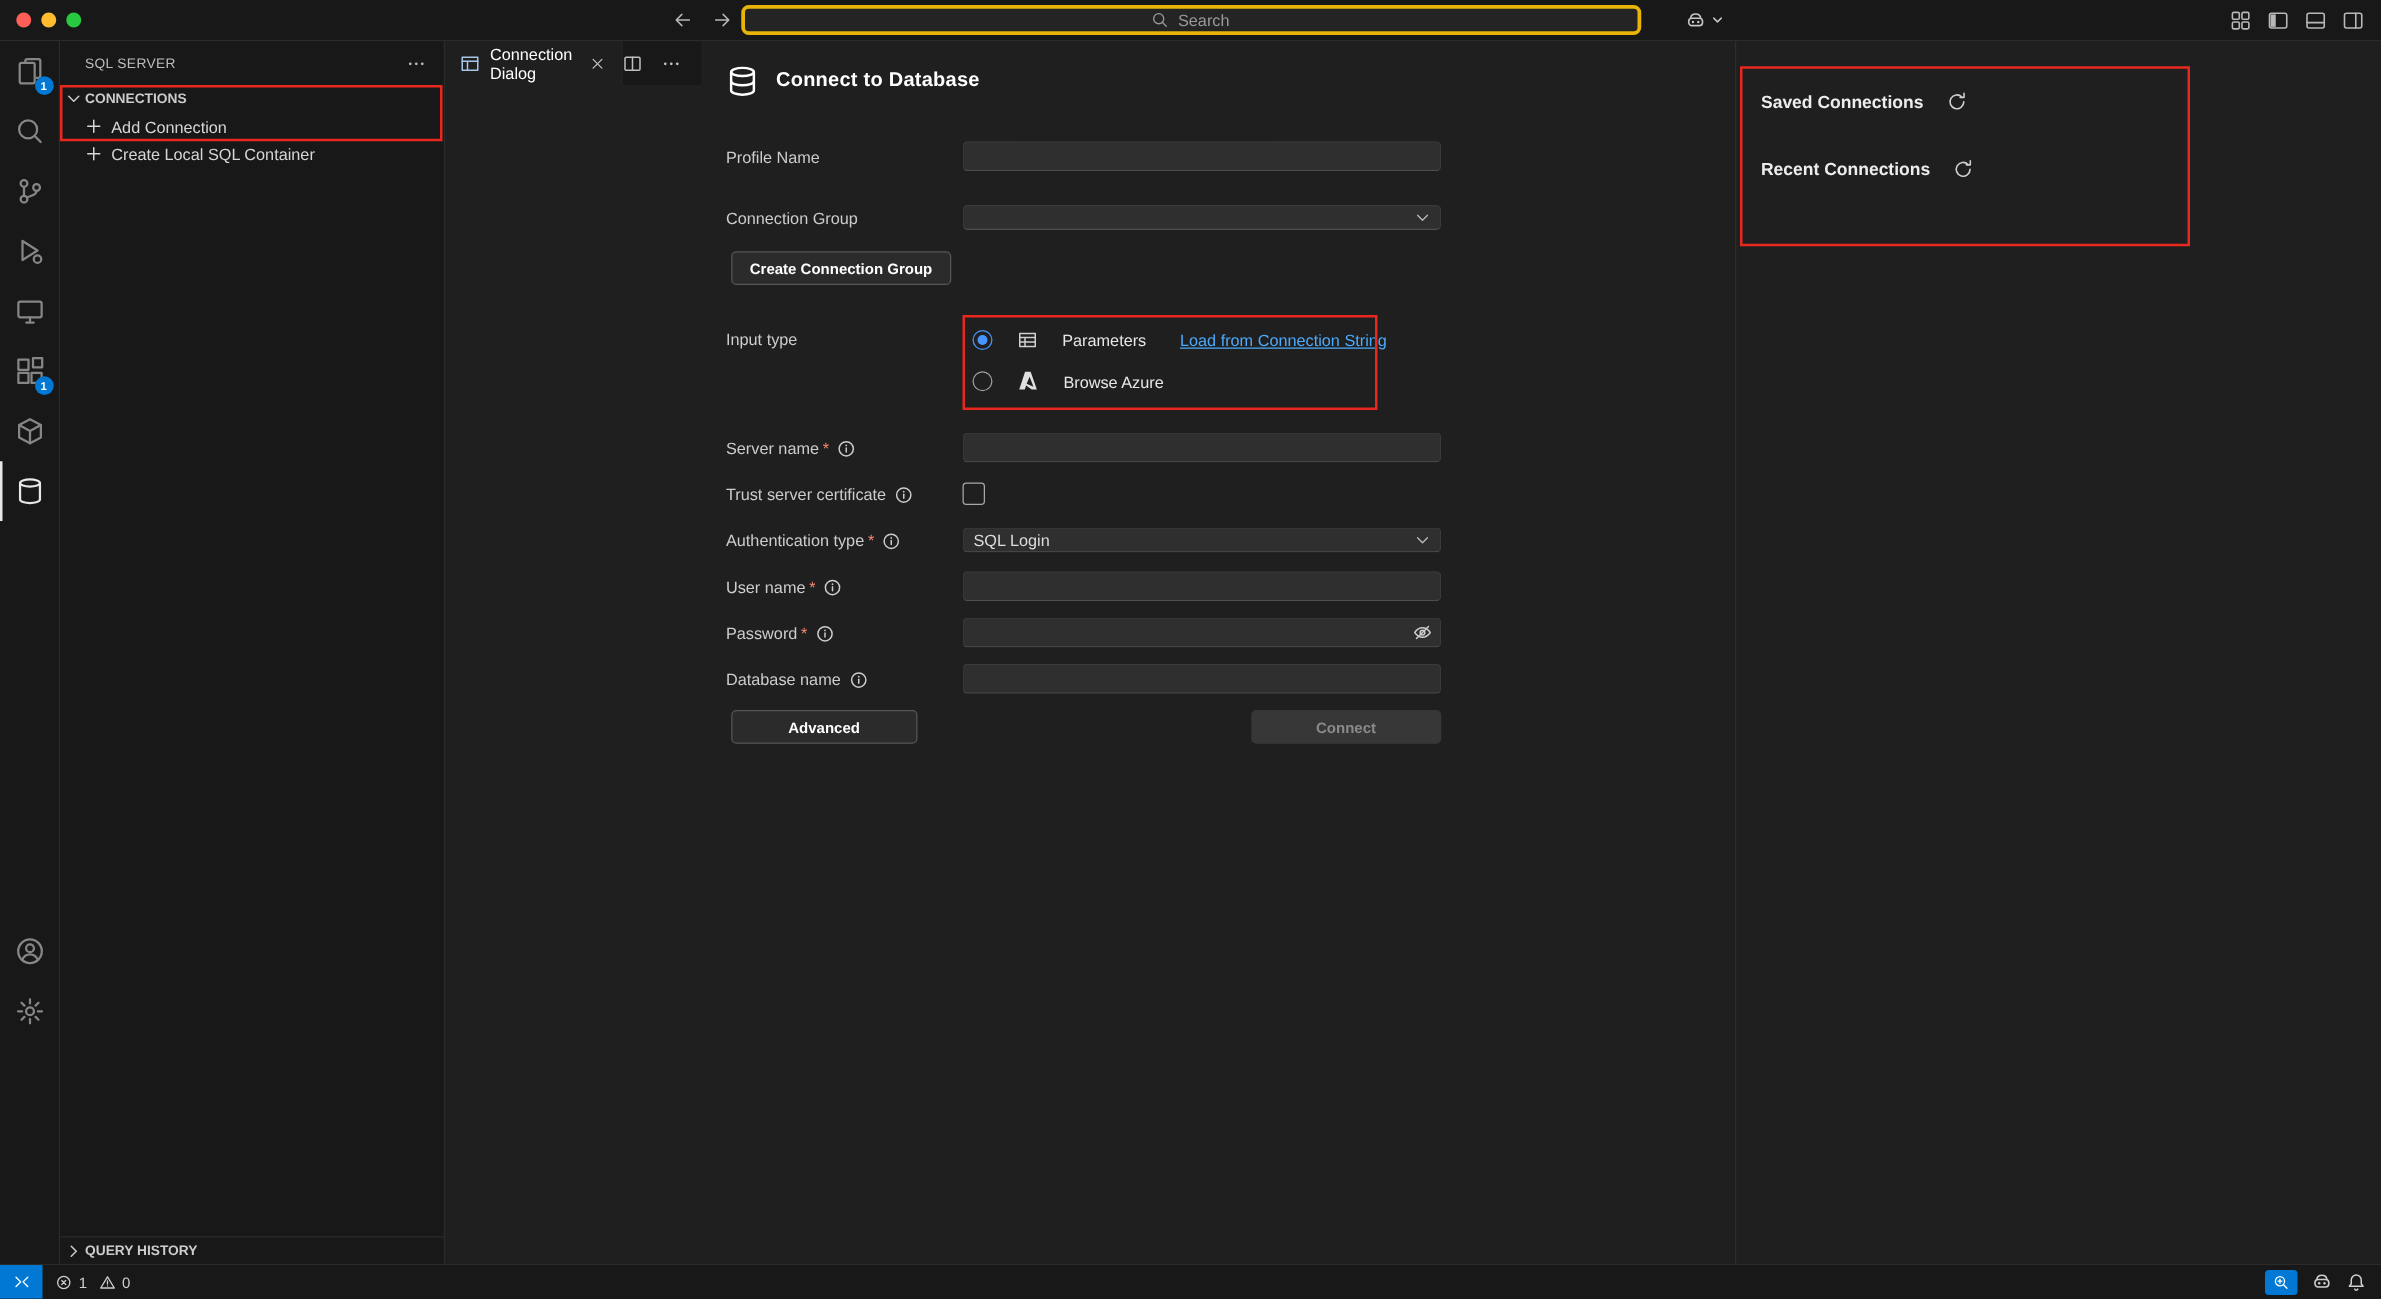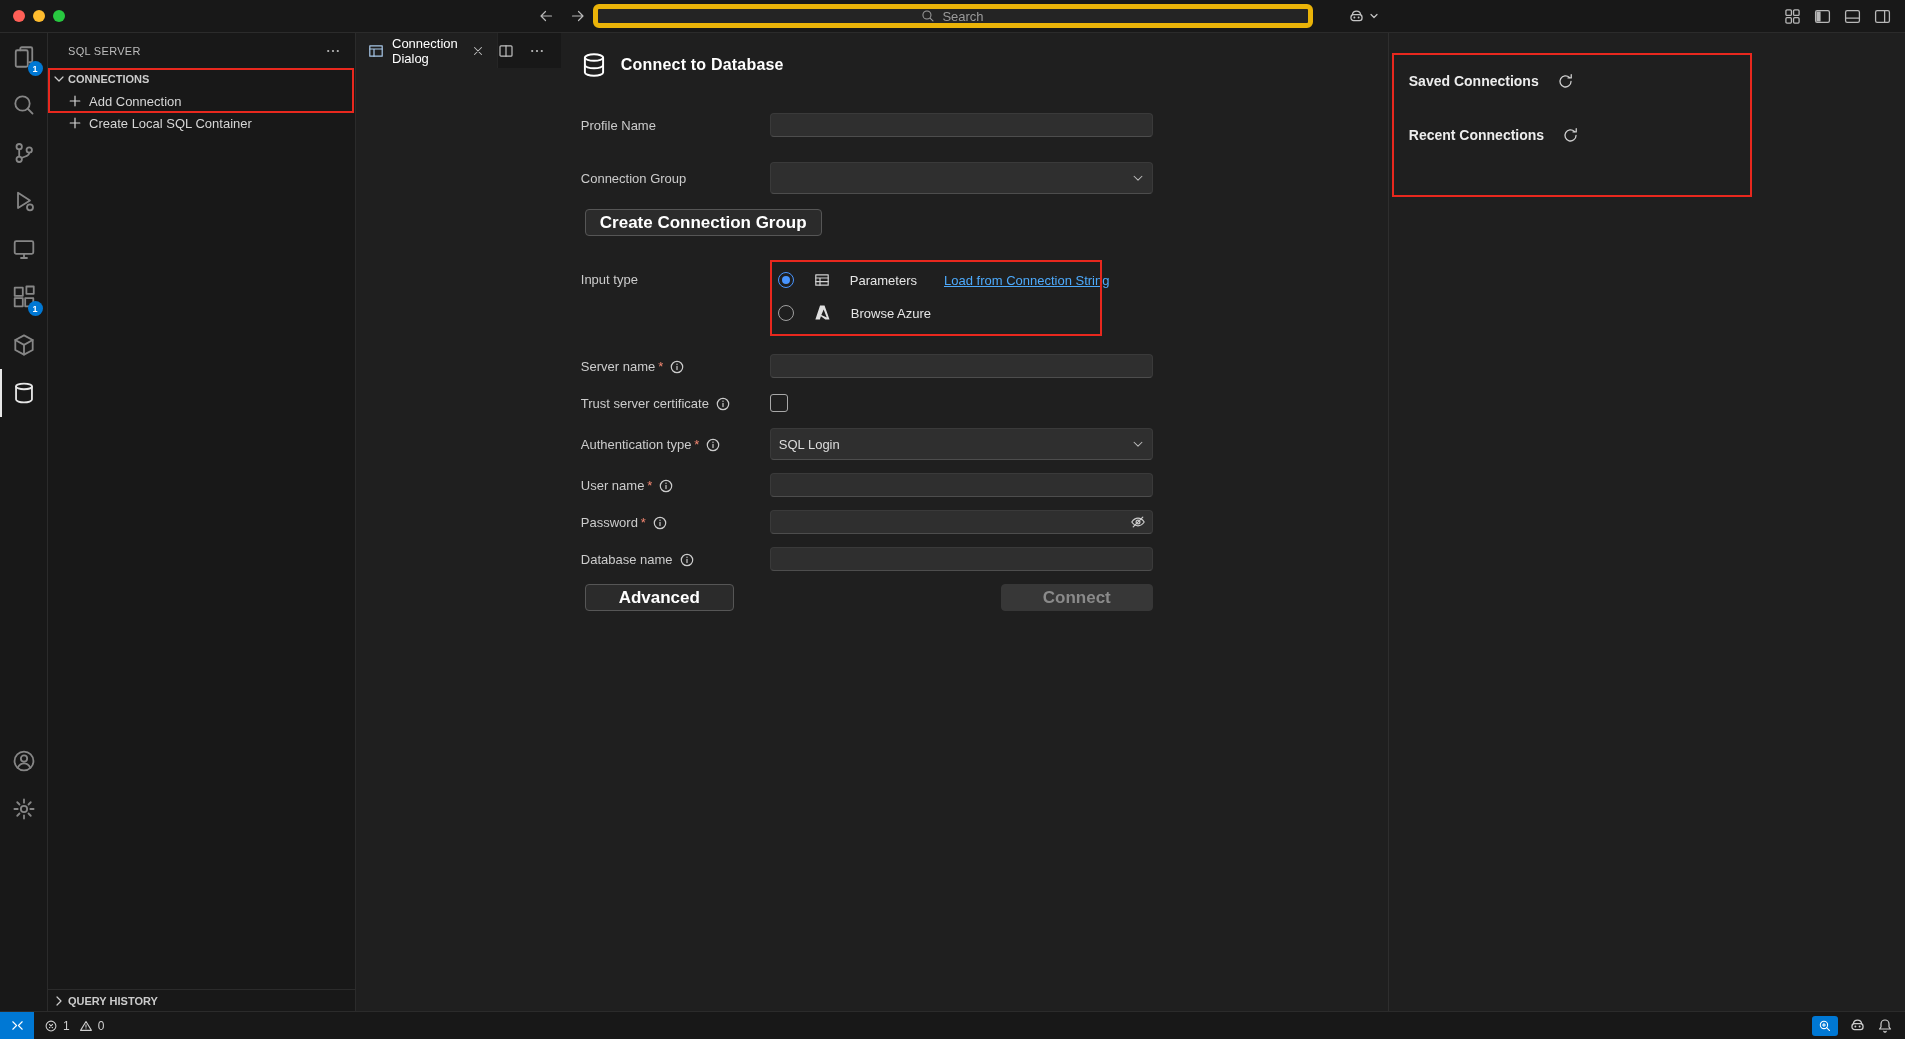--- a/index.html
+++ b/index.html
@@ -14,21 +14,21 @@
   .stroke{fill:none;stroke:currentColor;stroke-width:1.2;stroke-linecap:round;stroke-linejoin:round;}
   .fillicon{fill:currentColor;stroke:none;}
 
   
   .titlebar{height:33px;background:var(--bg);border-bottom:1px solid var(--border);
             display:flex;align-items:center;position:relative;}
   .traffic{position:absolute;left:13px;display:flex;gap:8px;}
   .light{width:12px;height:12px;border-radius:50%;}
   .light.r{background:#ff5f57;} .light.y{background:#febc2e;} .light.g{background:#28c840;}
   .nav{position:absolute;left:538px;display:flex;gap:16px;color:#b8b8b8;align-items:center;}
-  .searchbox{margin:0 auto;width:720px;height:24px;background:#242424;border:5px solid #eab308;
+  .searchbox{margin:0 auto;width:720px;height:24px;background:#242424;border:3px solid #eab308;
              border-radius:6px;display:flex;align-items:center;justify-content:center;gap:7px;
              color:#9a9a9a;cursor:text;}
   .tb-copilot{position:absolute;left:1348px;display:flex;align-items:center;gap:4px;color:#c5c5c5;cursor:pointer;}
   .tb-right{position:absolute;right:14px;display:flex;gap:13px;color:#b8b8b8;align-items:center;}
   .tb-right>span{cursor:pointer;}
 
   .main{display:flex;height:978px;}
 
   
   .activitybar{width:48px;background:var(--bg);border-right:1px solid var(--border);
@@ -77,31 +77,31 @@
   .heading-title{font-size:16px;font-weight:700;letter-spacing:.2px;}
 
   .form-row{display:grid;grid-template-columns:189px 383px;align-items:center;
             min-height:24px;margin-bottom:13px;}
   .label-cell{display:flex;align-items:flex-end;color:#ccc;}
   .req{color:#f48771;margin-left:3px;}
   .info{margin-left:7px;display:inline-flex;}
   .txt-input{width:100%;height:24px;background:var(--input);border:1px solid #3a3a3a;
              border-bottom-color:#4d4d4d;border-radius:4px;color:#ddd;padding:0 8px;
              font-family:inherit;font-size:13px;outline:none;}
-  .dropdown{position:relative;width:100%;height:32px;background:var(--input);
+  .dropdown{position:relative;width:100%;height:20px;background:var(--input);
             border:1px solid #3a3a3a;border-bottom-color:#4d4d4d;border-radius:4px;
             display:flex;align-items:center;padding:0 26px 0 8px;color:#ddd;cursor:pointer;}
   .dd-chevron{position:absolute;right:7px;color:#bbb;}
   .input-wrap{position:relative;width:100%;}
   .input-action{position:absolute;right:7px;top:4px;color:#ccc;cursor:pointer;}
   .checkbox{width:18px;height:18px;border:1px solid #a8a8a8;border-radius:3px;
             background:transparent;cursor:pointer;display:inline-block;}
 
   .btn{height:27px;padding:0 14px;background:#2b2b2b;border:1px solid #565656;border-radius:4px;
-       color:#fff;font-weight:700;font-size:17px;font-family:inherit;cursor:pointer;}
+       color:#fff;font-weight:700;font-size:12px;font-family:inherit;cursor:pointer;}
   .row-profile{margin-bottom:25px;}
   .row-group{margin-bottom:15px;}
   .row-create-btn{margin:0 0 36px 4px;}
   .row-input-type{align-items:start;margin-bottom:33px;}
   .row-encrypt{margin-bottom:21px;}
   .row-buttons{margin-bottom:0;align-items:start;}
   .btn-advanced{width:149px;margin-left:4px;}
   .btn-connect{width:152px;justify-self:end;background:#373737;border:1px solid #373737;
                color:#8a8a8a;cursor:default;}
 

